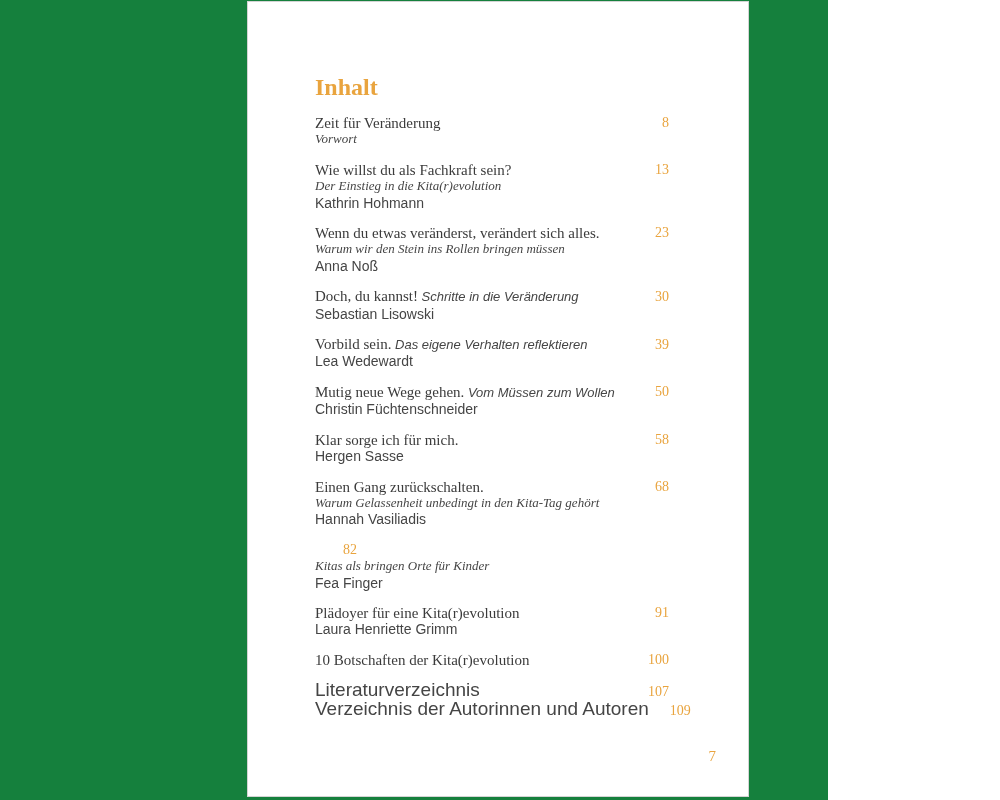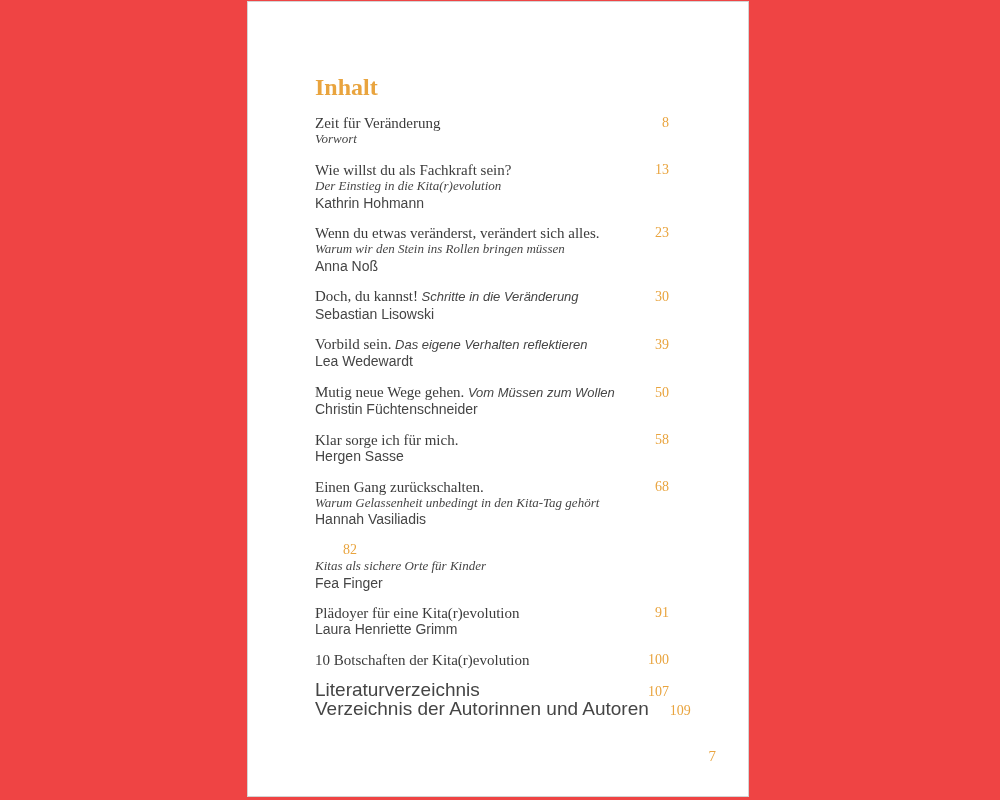--- a/index.html
+++ b/index.html
@@ -5,22 +5,22 @@
   * { box-sizing: border-box; }
   html, body {
     margin: 0; padding: 0;
     width: 1000px; height: 800px;
     background: #ffffff;
     font-family: "Liberation Sans", sans-serif;
     overflow: hidden;
   }
   .canvas {
     position: relative;
-    width: 1000px; height: 800px;
-    background: #ef4444;
+    width: 828px; height: 800px;
+    background: #15803d;
   }
   .book-page {
     position: absolute;
     left: 247px; top: 1px;
     width: 502px; height: 796px;
     background: #ffffff;
     border: 1px solid #d4d4d4;
   }
   .content {
     position: absolute;
@@ -29,21 +29,21 @@
   }
   .heading {
     margin: 0 0 14px 0;
     font-family: "Liberation Serif", "DejaVu Serif", serif;
     font-weight: 700;
     font-size: 24px;
     line-height: 27px;
     color: #E9A43E;
   }
   .entry { margin-bottom: 14px; }
-  .entry-row { display: flex; align-items: flex-end; }
+  .entry-row { display: flex; align-items: center; }
   .entry-title {
     flex: 1 1 auto;
     font-family: "Liberation Serif", "DejaVu Serif", serif;
     font-size: 15px;
     line-height: 16.4px;
     color: #3B3B3B;
     white-space: nowrap;
   }
   .inline-subtitle {
     font-family: "Liberation Sans", sans-serif;
@@ -153,21 +153,21 @@
               <span class="entry-title">Einen Gang zurückschalten.</span>
               <span class="page-num">68</span>
             </div>
             <div class="entry-subtitle">Warum Gelassenheit unbedingt in den Kita-Tag gehört</div>
             <div class="entry-author">Hannah Vasiliadis</div>
           </div>
           <div class="entry">
             <div class="entry-row">
               <span class="page-num">82</span>
             </div>
-            <div class="entry-subtitle">Kitas als sichere Orte für Kinder</div>
+            <div class="entry-subtitle">Kitas als bringen Orte für Kinder</div>
             <div class="entry-author">Fea Finger</div>
           </div>
           <div class="entry">
             <div class="entry-row">
               <span class="entry-title">Plädoyer für eine Kita(r)evolution</span>
               <span class="page-num">91</span>
             </div>
             <div class="entry-author">Laura Henriette Grimm</div>
           </div>
           <div class="entry">

